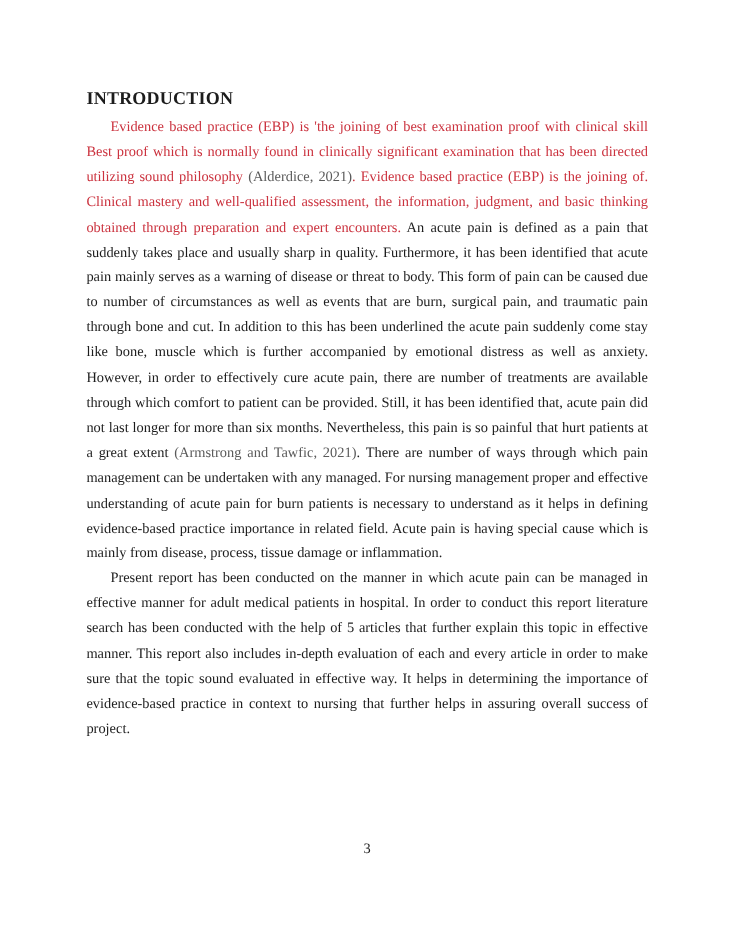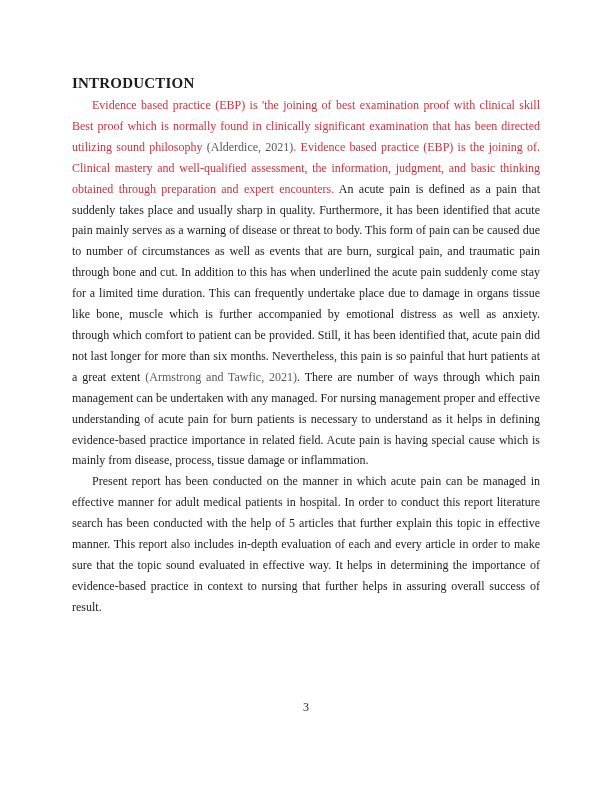--- a/index.html
+++ b/index.html
@@ -66,36 +66,36 @@
     <div id="paragraphs">
         <div class="paragraph">
           <div class="line first"><span class="run-red">Evidence based practice (EBP) is 'the joining of best examination proof with clinical skill</span></div>
           <div class="line"><span class="run-red">Best proof which is normally found in clinically significant examination that has been directed</span></div>
           <div class="line"><span class="run-red">utilizing sound philosophy </span><span class="run-cite">(Alderdice, 2021)</span><span class="run-red">. Evidence based practice (EBP) is the joining of.</span></div>
           <div class="line"><span class="run-red">Clinical mastery and well-qualified assessment, the information, judgment, and basic thinking</span></div>
           <div class="line"><span class="run-red">obtained through preparation and expert encounters.</span><span class="run-black"> An acute pain is defined as a pain that</span></div>
           <div class="line"><span class="run-black">suddenly takes place and usually sharp in quality. Furthermore, it has been identified that acute</span></div>
           <div class="line"><span class="run-black">pain mainly serves as a warning of disease or threat to body. This form of pain can be caused due</span></div>
           <div class="line"><span class="run-black">to number of circumstances as well as events that are burn, surgical pain, and traumatic pain</span></div>
-          <div class="line"><span class="run-black">through bone and cut. In addition to this has when underlined the acute pain suddenly come stay</span></div>
-          <div class="line"><span class="run-black">for a limited time duration. This can frequently undertake place due to damage in organs tissue</span></div>
+          <div class="line"><span class="run-black">through bone and cut. In addition to this has been underlined the acute pain suddenly come stay</span></div>
           <div class="line"><span class="run-black">like bone, muscle which is further accompanied by emotional distress as well as anxiety.</span></div>
+          <div class="line"><span class="run-black">However, in order to effectively cure acute pain, there are number of treatments are available</span></div>
           <div class="line"><span class="run-black">through which comfort to patient can be provided. Still, it has been identified that, acute pain did</span></div>
           <div class="line"><span class="run-black">not last longer for more than six months. Nevertheless, this pain is so painful that hurt patients at</span></div>
           <div class="line"><span class="run-black">a great extent </span><span class="run-cite">(Armstrong and Tawfic, 2021)</span><span class="run-black">. There are number of ways through which pain</span></div>
           <div class="line"><span class="run-black">management can be undertaken with any managed. For nursing management proper and effective</span></div>
           <div class="line"><span class="run-black">understanding of acute pain for burn patients is necessary to understand as it helps in defining</span></div>
           <div class="line"><span class="run-black">evidence-based practice importance in related field. Acute pain is having special cause which is</span></div>
           <div class="line lastline"><span class="run-black">mainly from disease, process, tissue damage or inflammation.</span></div>
         </div>
         <div class="paragraph">
           <div class="line first"><span class="run-black">Present report has been conducted on the manner in which acute pain can be managed in</span></div>
           <div class="line"><span class="run-black">effective manner for adult medical patients in hospital. In order to conduct this report literature</span></div>
           <div class="line"><span class="run-black">search has been conducted with the help of 5 articles that further explain this topic in effective</span></div>
           <div class="line"><span class="run-black">manner. This report also includes in-depth evaluation of each and every article in order to make</span></div>
           <div class="line"><span class="run-black">sure that the topic sound evaluated in effective way. It helps in determining the importance of</span></div>
           <div class="line"><span class="run-black">evidence-based practice in context to nursing that further helps in assuring overall success of</span></div>
-          <div class="line lastline"><span class="run-black">result.</span></div>
+          <div class="line lastline"><span class="run-black">project.</span></div>
         </div>
       </div>
   </div>
   <div class="page-number">3</div>
 </div>
 
 </body></html>

